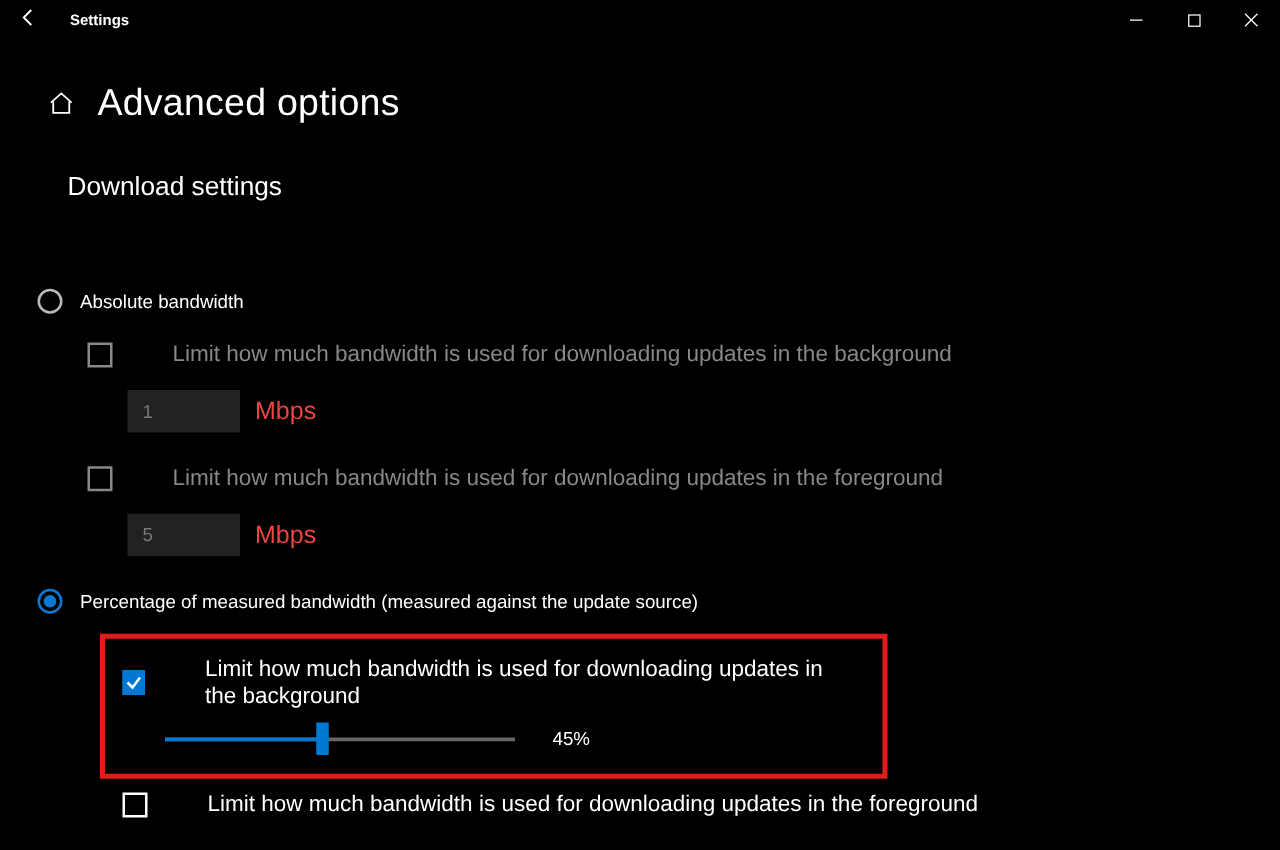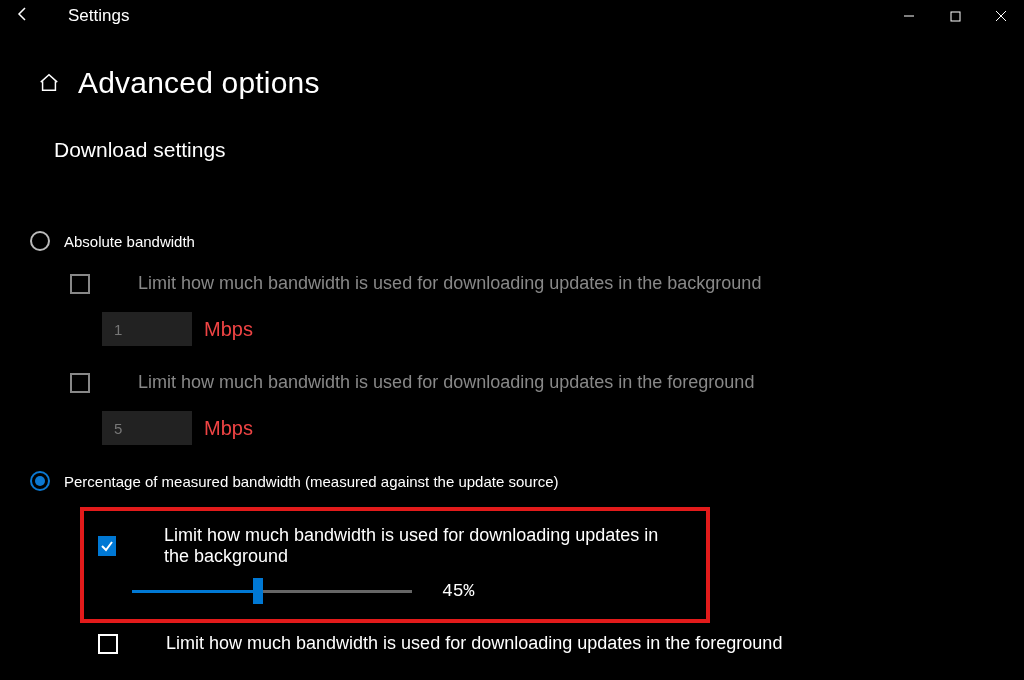--- a/index.html
+++ b/index.html
@@ -15,21 +15,21 @@
     }
     
     .titlebar {
       display: flex;
       align-items: center;
       height: 32px;
       padding-left: 8px;
       color: #fff;
     }
     .titlebar .back { width: 30px; text-align: center; font-size: 16px; }
-    .titlebar .title { margin-left: 30px; font-size: 17px; }
+    .titlebar .title { margin-left: 18px; font-size: 12px; font-weight: bold; }
     .win-controls { margin-left: auto; display: flex; }
     .win-controls .ctrl { width: 46px; height: 32px; display:flex; align-items:center; justify-content:center; }
     .win-controls svg { stroke: #fff; fill: none; stroke-width: 1; }
 
     
     .header {
       display: flex;
       align-items: center;
       gap: 18px;
       padding: 34px 0 0 38px;
@@ -81,21 +81,21 @@
     .slider-row { display:flex; align-items:center; gap:30px; margin-left:34px; margin-top:12px; }
     .slider {
       position:relative; width:280px; height:20px; display:flex; align-items:center;
     }
     .slider .track { position:absolute; left:0; right:0; height:3px; background:#666; }
     .slider .fill { position:absolute; left:0; height:3px; background:#0078d4; width:45%; }
     .slider .thumb {
       position:absolute; left:45%; transform:translateX(-50%);
       width:10px; height:26px; background:#0078d4;
     }
-    .slider-val { font-size:18px;font-family:Liberation Mono, monospace; }
+    .slider-val { font-size:15px; }
 
     
     .highlight {
       border: 4px solid #e21b1b;
       padding: 14px 20px 18px 14px;
       margin-left: 50px;
       margin-top: 16px;
       width: 630px;
     }
     .section2 { padding-left:30px; }

